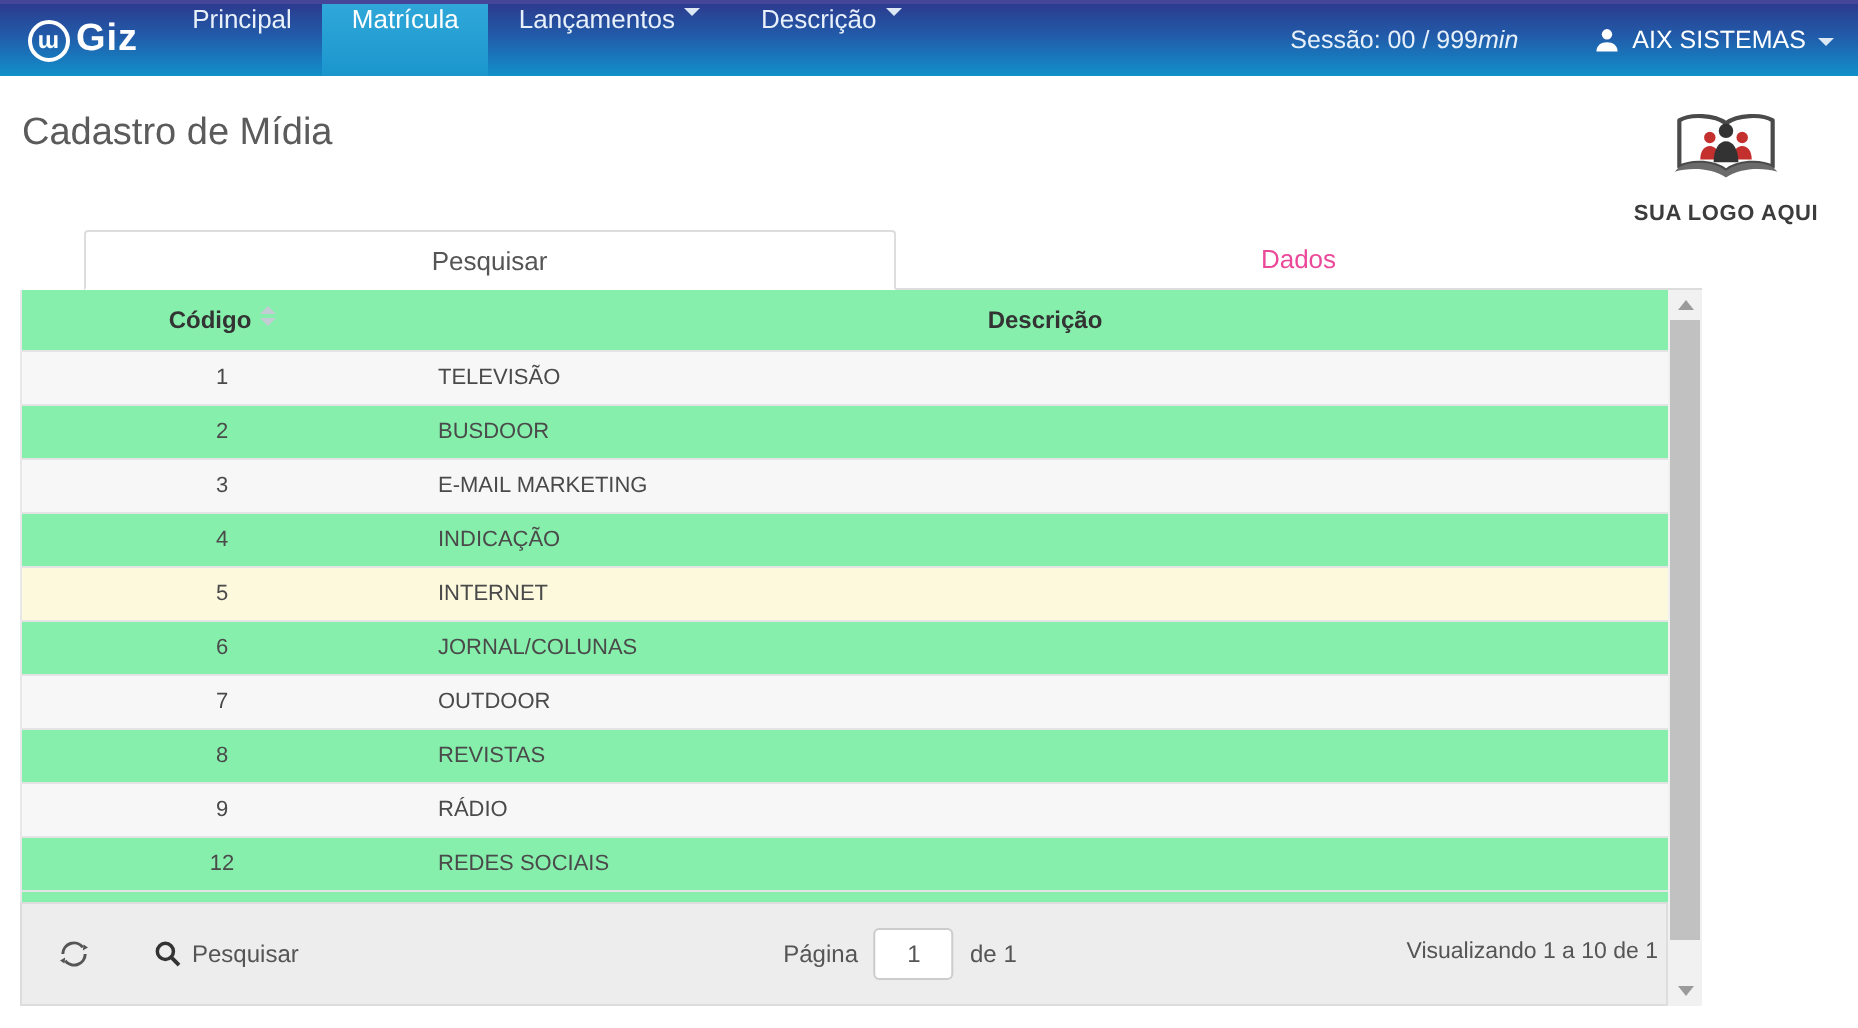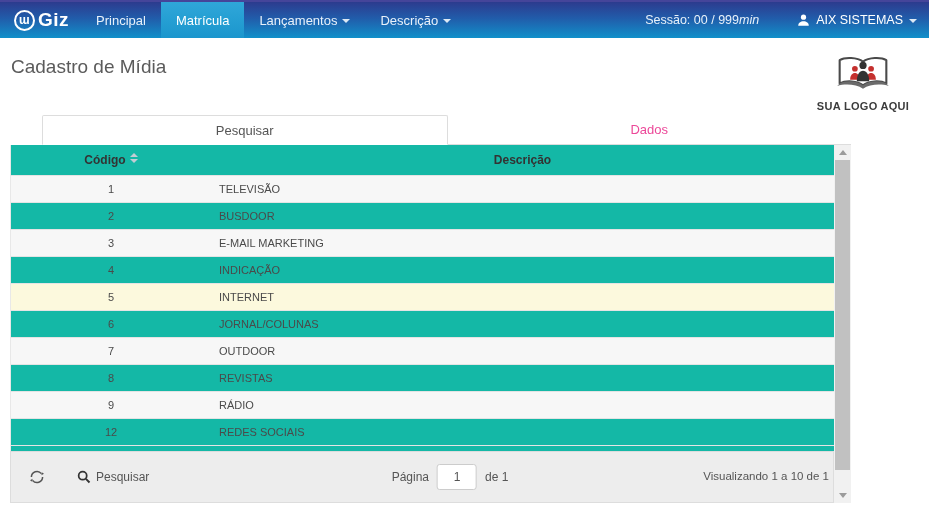--- a/index.html
+++ b/index.html
@@ -10,21 +10,21 @@
   .navbar { position:absolute; left:0; top:0; width:929px; height:38px;
             background:linear-gradient(180deg,#2c3b8e 0%,#215caa 45%,#1190ca 100%);
             border-top:2px solid #45459a;
             display:flex; align-items:stretch; color:#eef4fb; font-size:13px; }
   .brand { display:flex; align-items:center; gap:3px; padding:0 12px 0 14px;
            color:#fff; font-weight:700; font-size:19px; letter-spacing:.5px; }
   .brand .w-circle { width:21px; height:21px; border:2.5px solid #fff; border-radius:50%;
            display:inline-flex; align-items:center; justify-content:center;
            font-size:12px; font-weight:700; line-height:1; }
   .nav-items { display:flex; align-items:stretch; }
-  .nav-item { display:flex; align-items:center; gap:5px; padding:0 15px; cursor:pointer;
+  .nav-item { display:flex; align-items:flex-start; gap:5px; padding:0 15px; cursor:pointer;
               color:#e8f1fa; white-space:nowrap; }
   .nav-item.active { background:linear-gradient(180deg,#2fa7d9,#1b96cd); color:#fff; }
   .caret { width:0; height:0; border-left:4px solid transparent; border-right:4px solid transparent;
            border-top:4px solid #dce9f5; margin-top:2px; }
   .nav-right { margin-left:auto; display:flex; align-items:center; gap:38px; padding-right:12px; }
   .session { font-size:12.5px; color:#e8f1fa; }
   .session i { font-style:italic; }
   .user-menu { display:flex; align-items:center; gap:6px; cursor:pointer; font-size:12.5px; color:#fff; }
   .person-icon svg { display:block; }
 
@@ -38,21 +38,21 @@
   .panel { position:absolute; left:10px; top:115px; width:841px; height:388px;padding-left:32px; }
 
   .tabs { display:flex; height:30px; border-bottom:1px solid #ddd; }
   .tab { flex:1; display:flex; align-items:center; justify-content:center;
          font-size:13px; cursor:pointer; }
   .tab.active { background:#fff; border:1px solid #ddd; border-bottom:1px solid #fff;
                 margin-bottom:-1px; color:#555; border-radius:2px 2px 0 0; }
   .tab.inactive { color:#ec4899; }
 
   .table-wrap { position:absolute; left:0; top:30px; right:17px; bottom:52px;
-                border-left:1px solid #e8e8e8; overflow:hidden; background:#14b8a6; }
+                border-left:1px solid #e8e8e8; overflow:hidden; background:#86efac; }
   table { width:100%; border-collapse:collapse; table-layout:fixed; }
   th { height:30px; font-size:12px; color:#333; font-weight:700; border-bottom:1px solid #e4e4e4; }
   th.col-code { width:200px; text-align:center; }
   th.col-desc { text-align:center; }
   .sort-icon { display:inline-block; vertical-align:1px; margin-left:4px; }
   .sort-icon i { display:block; width:0; height:0; border-left:4px solid transparent;
                  border-right:4px solid transparent; }
   .sort-icon .up { border-bottom:4px solid #c2ccd3; margin-bottom:2px; }
   .sort-icon .down { border-top:4px solid #c2ccd3; }
   td { height:27px; font-size:11px; color:#4a4a4a; border-bottom:1px solid #e4e4e4; }

